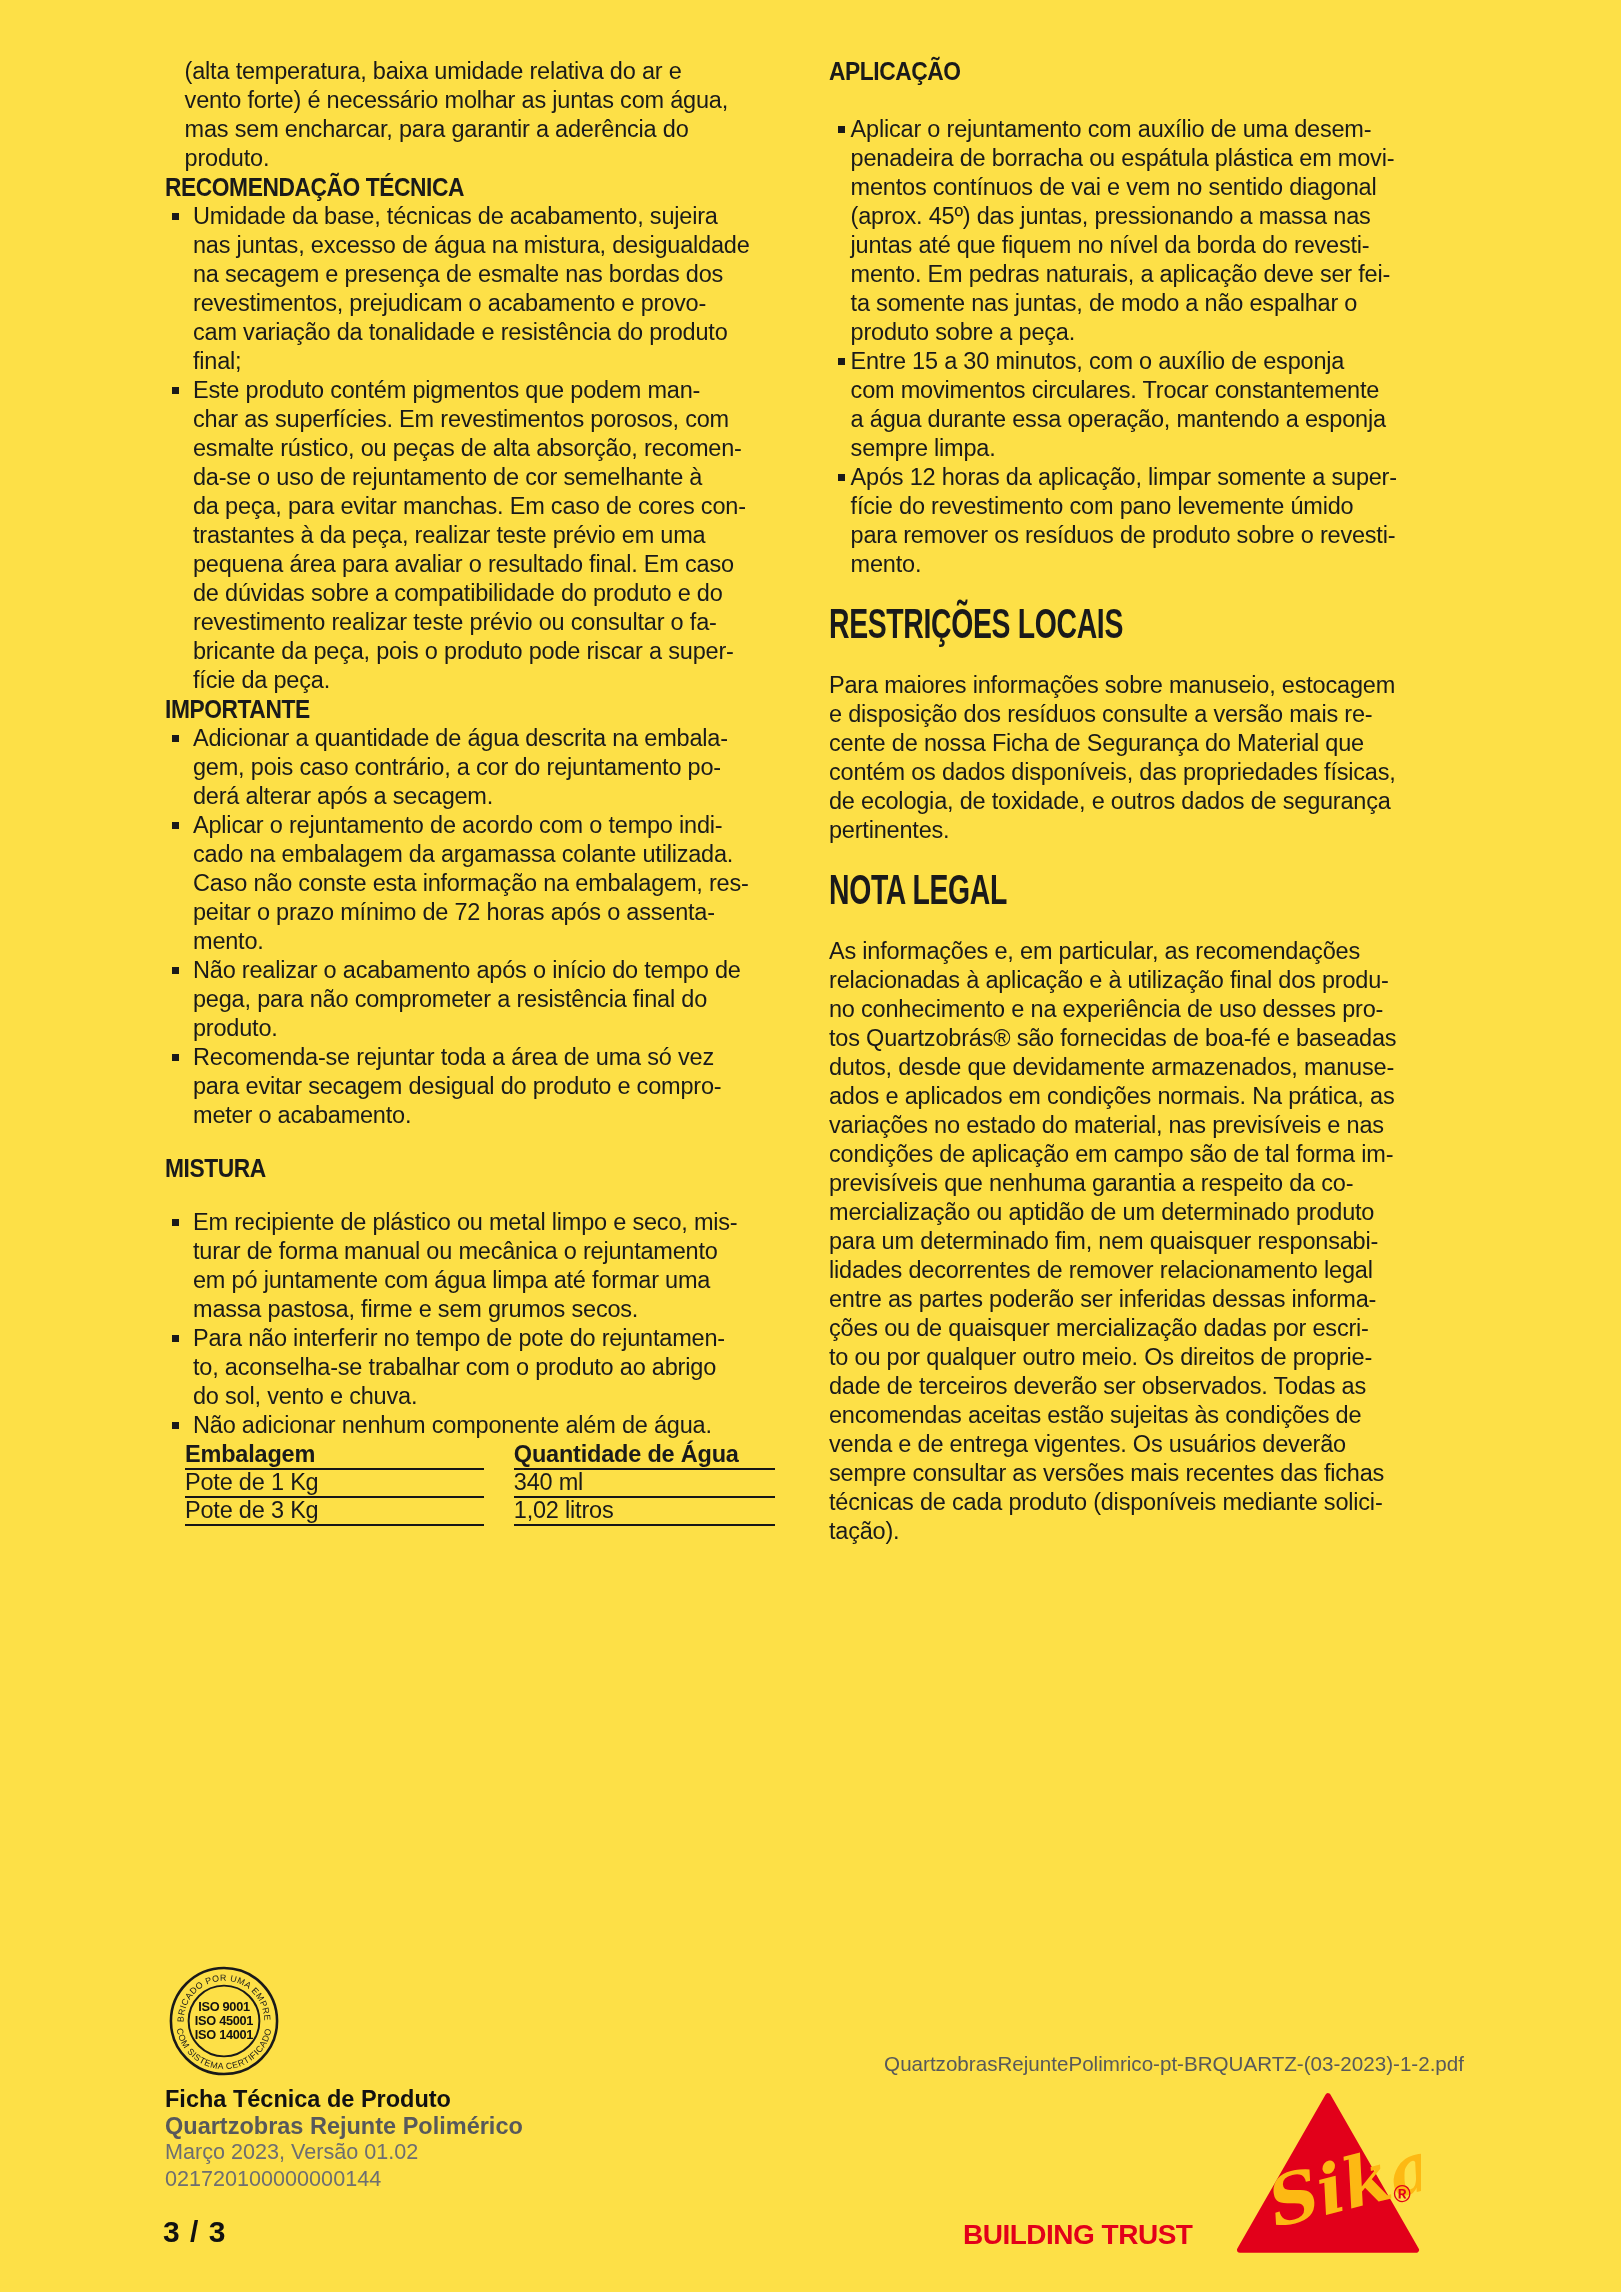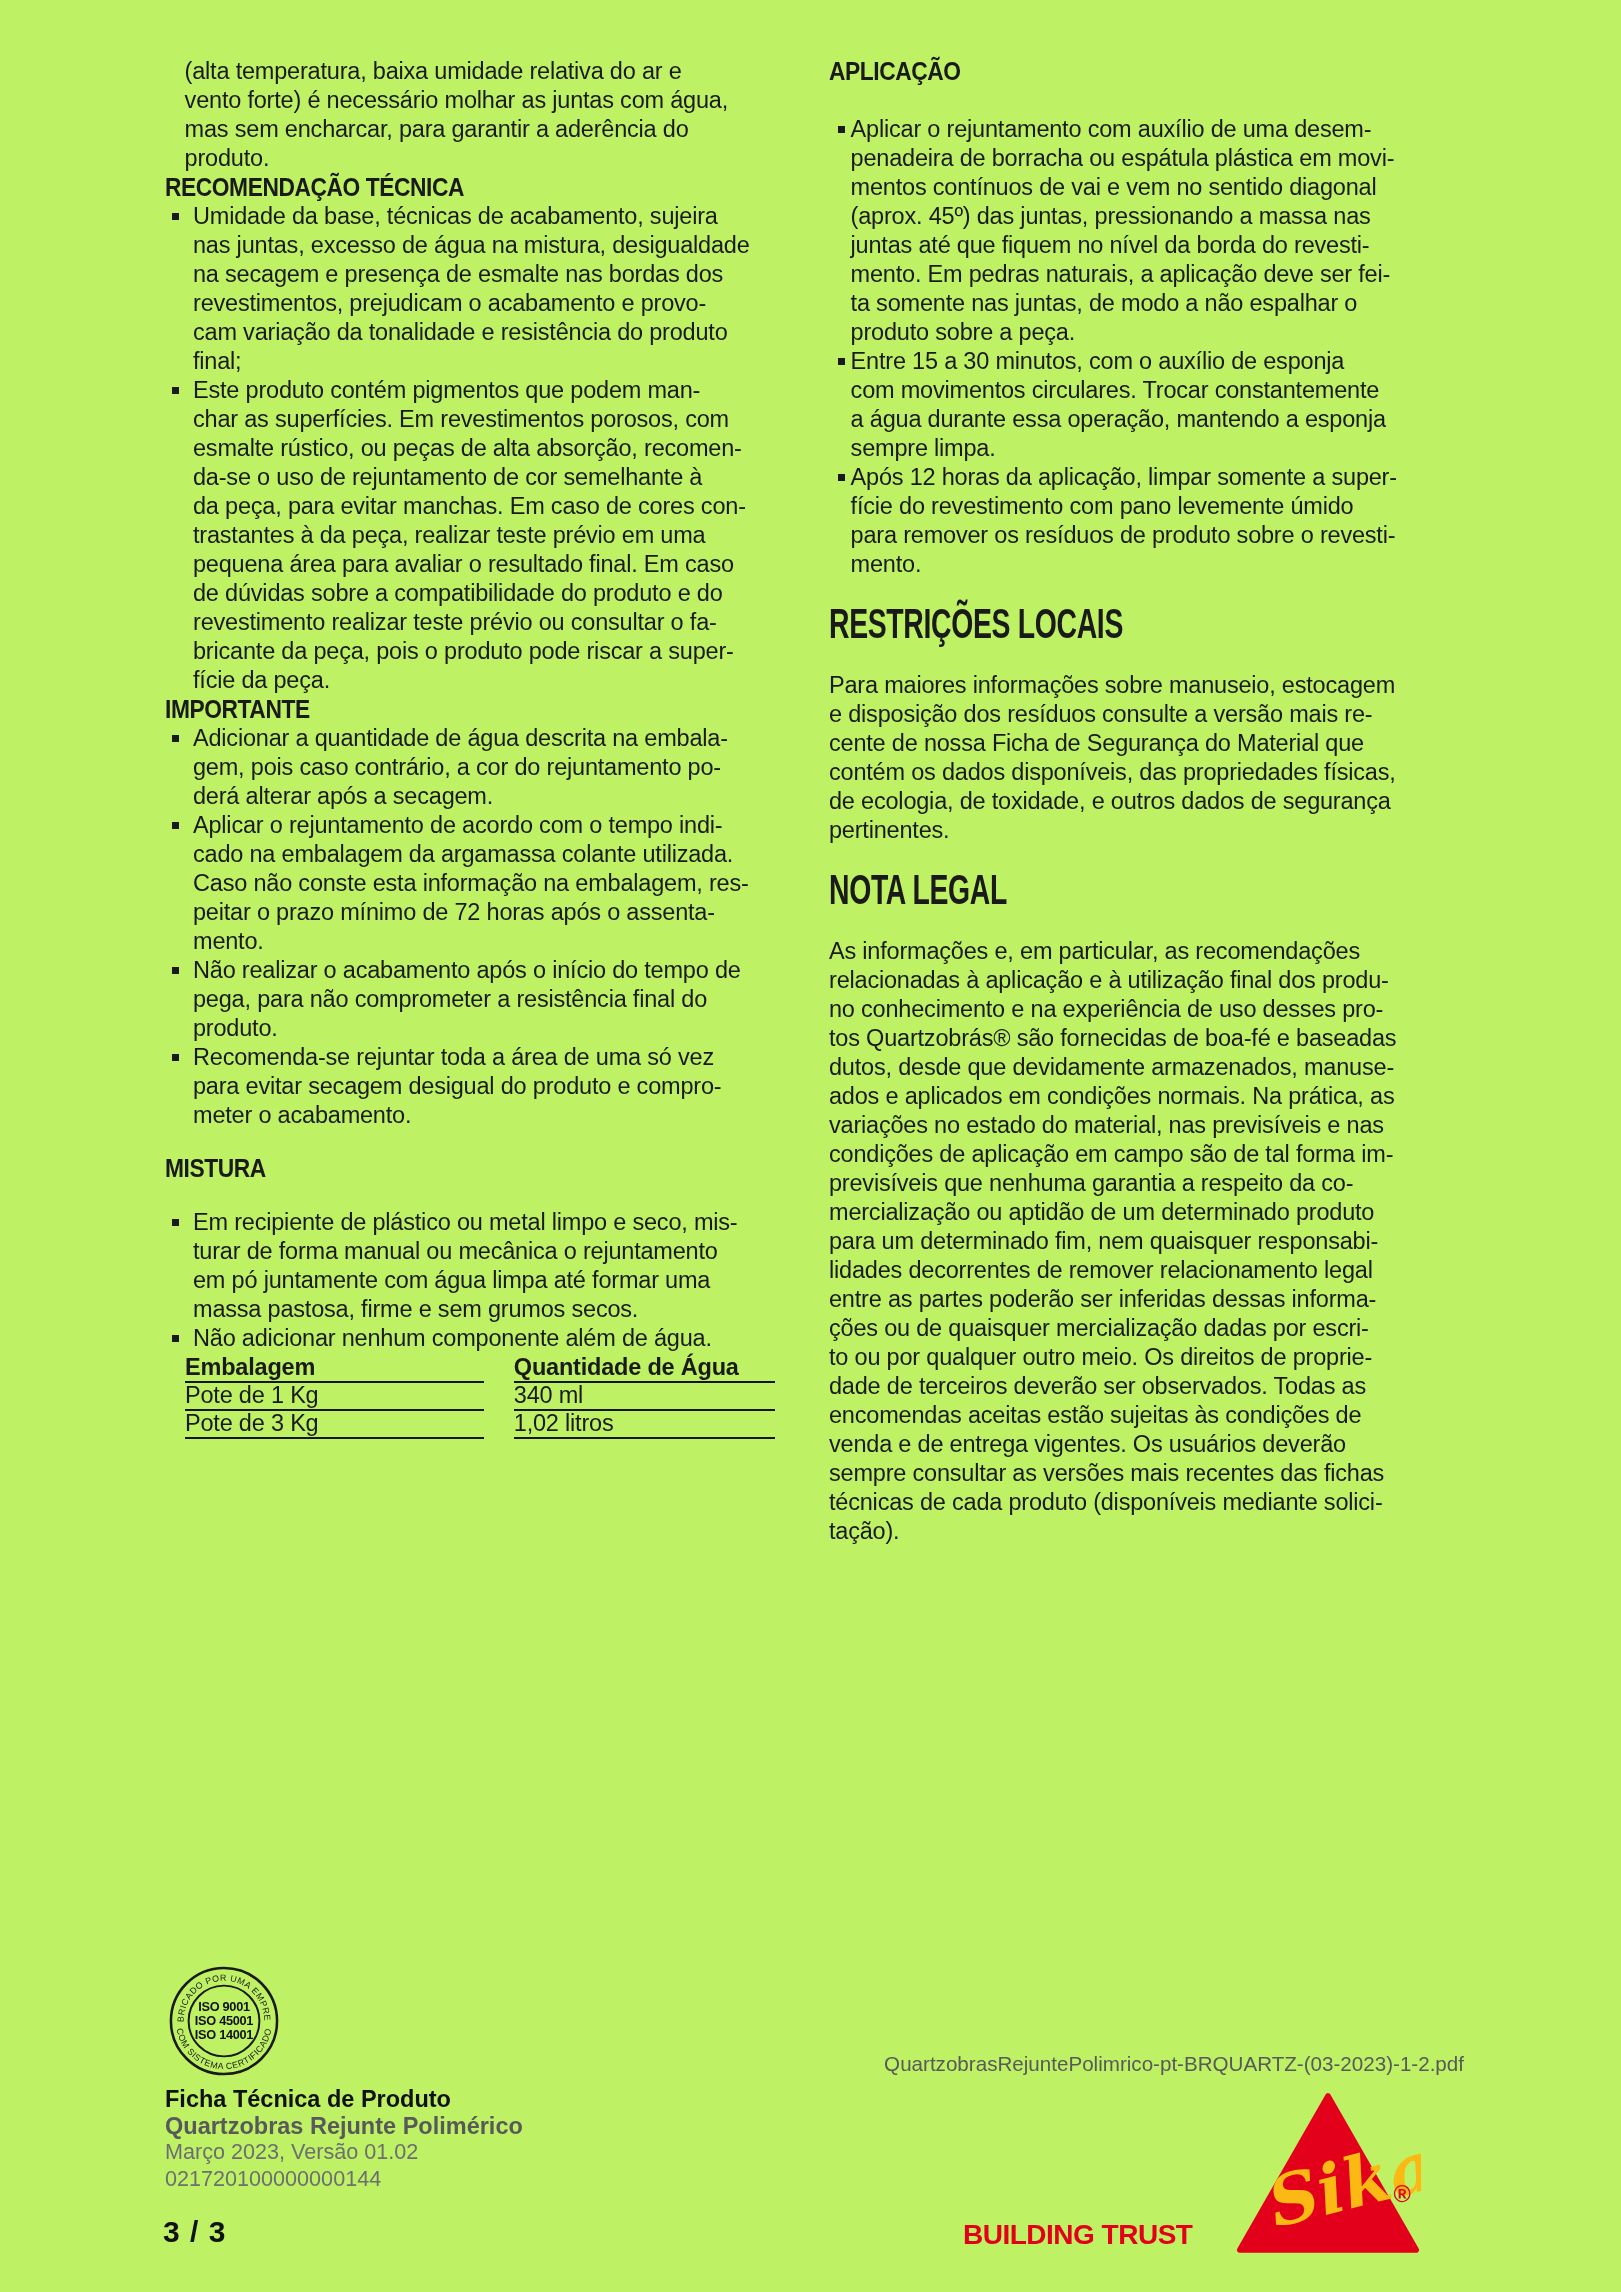--- a/index.html
+++ b/index.html
@@ -1,17 +1,17 @@
 <!DOCTYPE html>
 <html><head>
 <meta charset="utf-8">
 <style>
   html,body{margin:0;padding:0;background:#9a9a9a;}
   .page{
-    position:relative;width:1621px;height:2293px;background:#bef264;
+    position:relative;width:1621px;height:2293px;background:#fde047;
     font-family:"Liberation Sans",sans-serif;color:#1a1a1a;overflow:hidden;
     margin:0 auto;
   }
   .col{position:absolute;top:57px;font-size:23.5px;line-height:29px;letter-spacing:-0.2px;white-space:nowrap;}
   .col-left{left:165px;width:613px;}
   .col-right{left:829px;width:635px;}
   .ln{height:29px;}
   .para.indent{padding-left:19.6px;}
   
   .h{font-weight:bold;white-space:nowrap;}
@@ -116,20 +116,26 @@
         <div class="ln">para evitar secagem desigual do produto e compro-</div>
         <div class="ln">meter o acabamento.</div>
       </div>
       <div class="h sub m-both"><span class="hx">MISTURA</span></div>
       <div class="bullet">
         <span class="bm"></span>
         <div class="ln">Em recipiente de plástico ou metal limpo e seco, mis-</div>
         <div class="ln">turar de forma manual ou mecânica o rejuntamento</div>
         <div class="ln">em pó juntamente com água limpa até formar uma</div>
         <div class="ln">massa pastosa, firme e sem grumos secos.</div>
+      </div>
+      <div class="bullet">
+        <span class="bm"></span>
+        <div class="ln">Para não interferir no tempo de pote do rejuntamen-</div>
+        <div class="ln">to, aconselha-se trabalhar com o produto ao abrigo</div>
+        <div class="ln">do sol, vento e chuva.</div>
       </div>
       <div class="bullet">
         <span class="bm"></span>
         <div class="ln">Não adicionar nenhum componente além de água.</div>
       </div>
       <div class="dtable">
         <div class="trow thead">
           <div class="tc tc1">Embalagem</div>
           <div class="tc tc2">Quantidade de Água</div>
         </div>

